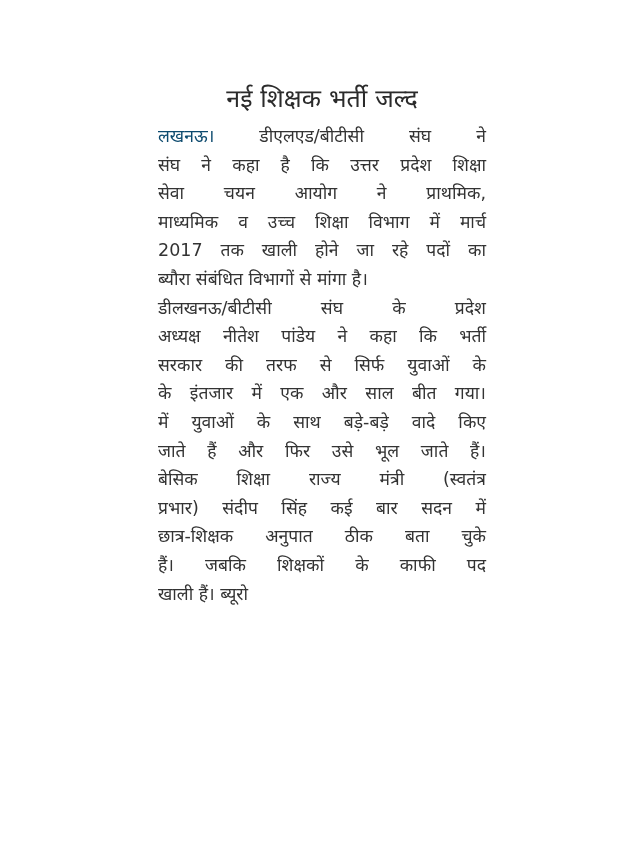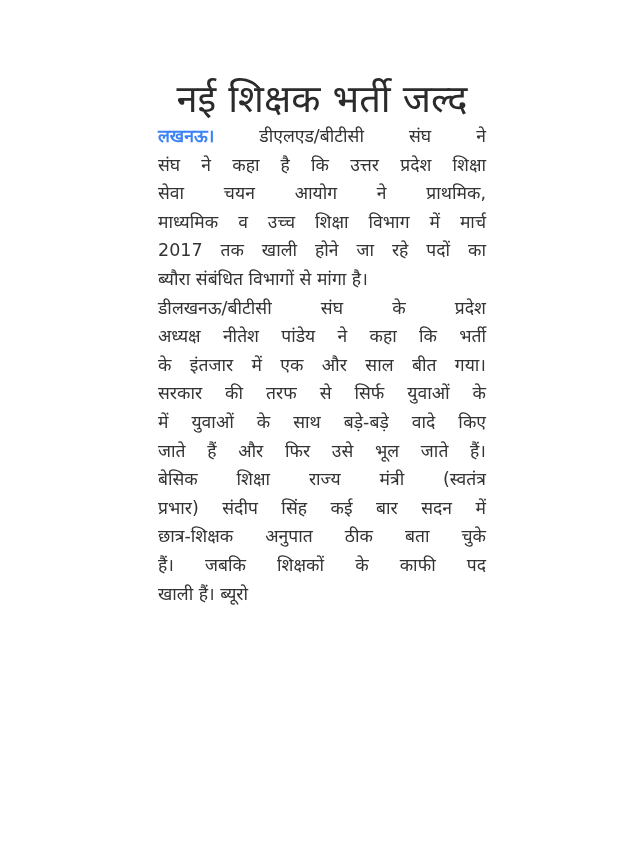--- a/index.html
+++ b/index.html
@@ -18,21 +18,21 @@
     .clip {
       position: absolute;
       left: 158px;
       top: 78px;
       width: 328px;
     }
     .headline {
       margin: 0;
       text-align: center;
       font-weight: normal;
-      font-size: 38px;
+      font-size: 25px;
       line-height: 42px;
       color: #2b2b2b;
       letter-spacing: 0px;
     }
     .headline span { display: block; }
     .body-text {
       margin-top: 2px;
       font-size: 17.5px;
       line-height: 28.6px;
       color: #333333;
@@ -42,43 +42,43 @@
       text-align: justify;
       text-align-last: justify;
       white-space: nowrap;
       overflow: visible;
       height: 28.6px;
     }
     .line.last {
       text-align-last: left;
     }
     .dateline {
-      font-weight: bold;
-      color: #3b82f6;
+      font-weight: normal;
+      color: #0c4a6e;
     }
   </style>
 </head>
 <body>
 
 <div class="clip">
   <h1 class="headline">
     <span>नई शिक्षक भर्ती जल्द</span>
   </h1>
 
   <div class="body-text">
     <span class="line"><span class="dateline">लखनऊ।</span><span> डीएलएड/बीटीसी संघ ने</span></span>
     <span class="line">संघ ने कहा है कि उत्तर प्रदेश शिक्षा</span>
     <span class="line">सेवा चयन आयोग ने प्राथमिक,</span>
     <span class="line">माध्यमिक व उच्च शिक्षा विभाग में मार्च</span>
     <span class="line">2017 तक खाली होने जा रहे पदों का</span>
     <span class="line last">ब्यौरा संबंधित विभागों से मांगा है।</span>
     <span class="line">डीलखनऊ/बीटीसी संघ के प्रदेश</span>
     <span class="line">अध्यक्ष नीतेश पांडेय ने कहा कि भर्ती</span>
+    <span class="line">सरकार की तरफ से सिर्फ युवाओं के</span>
     <span class="line">के इंतजार में एक और साल बीत गया।</span>
-    <span class="line">सरकार की तरफ से सिर्फ युवाओं के</span>
     <span class="line">में युवाओं के साथ बड़े-बड़े वादे किए</span>
     <span class="line">जाते हैं और फिर उसे भूल जाते हैं।</span>
     <span class="line">बेसिक शिक्षा राज्य मंत्री (स्वतंत्र</span>
     <span class="line">प्रभार) संदीप सिंह कई बार सदन में</span>
     <span class="line">छात्र-शिक्षक अनुपात ठीक बता चुके</span>
     <span class="line">हैं। जबकि शिक्षकों के काफी पद</span>
     <span class="line last">खाली हैं। ब्यूरो</span>
   </div>
 </div>
 

